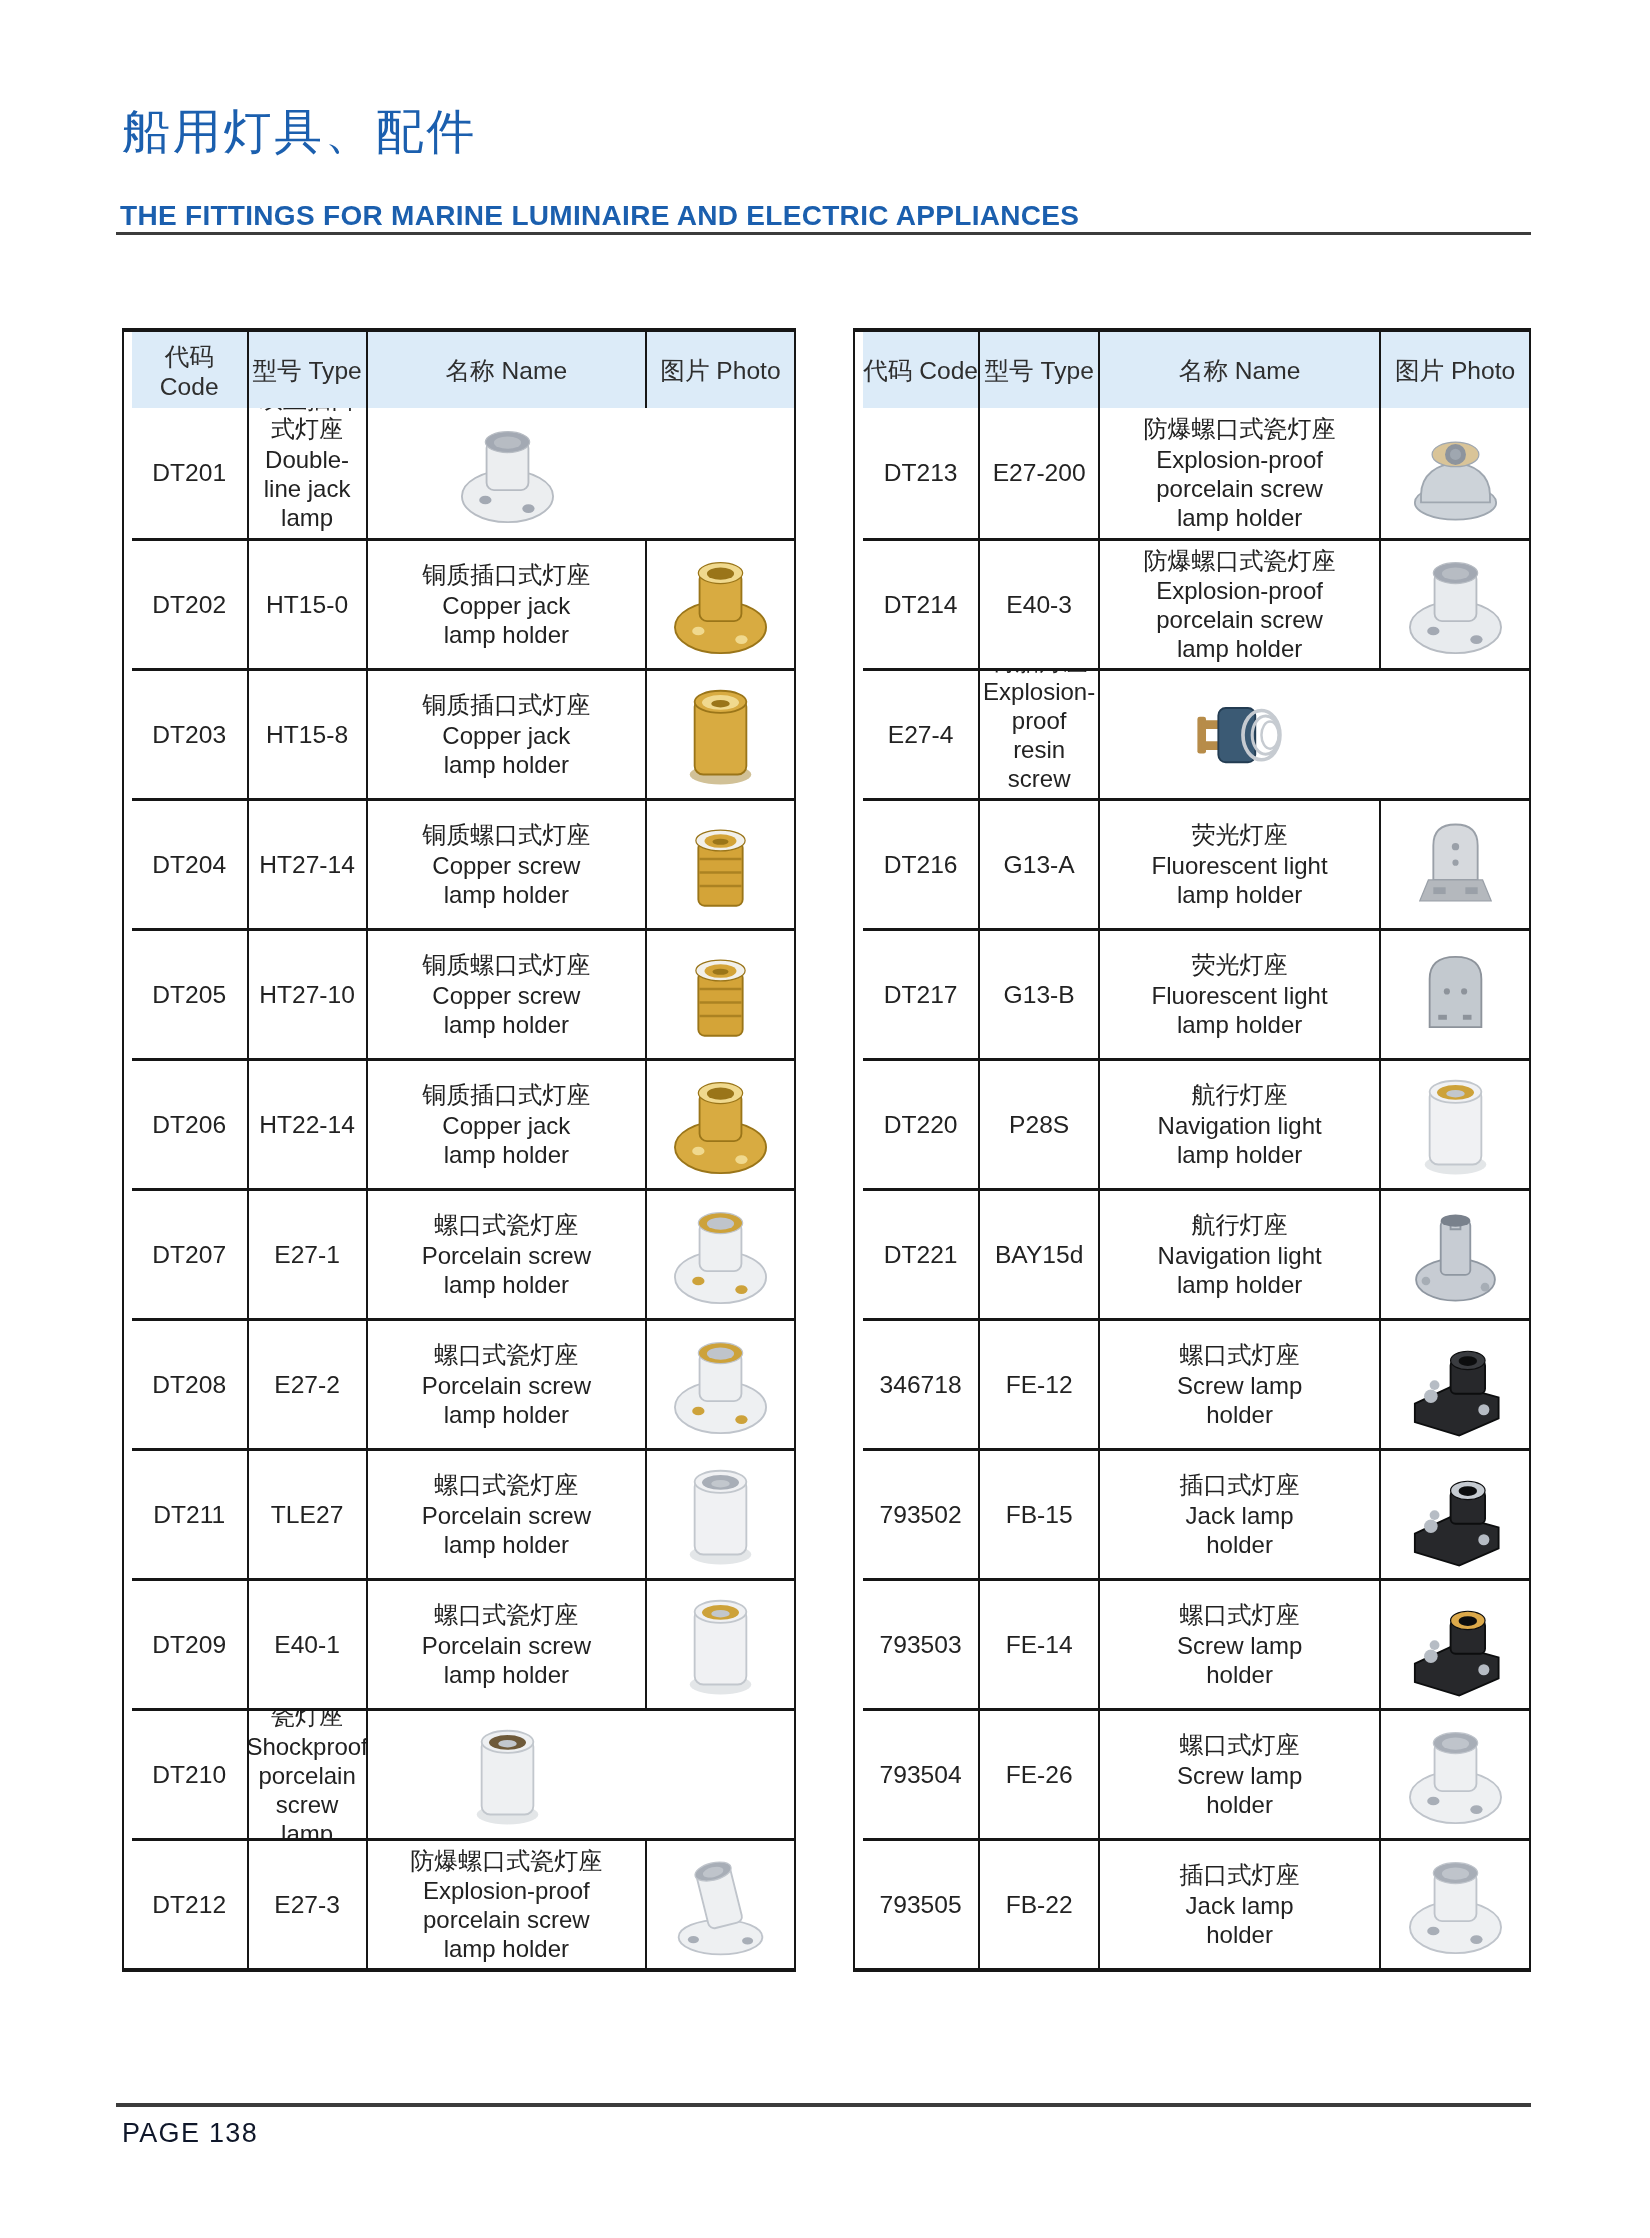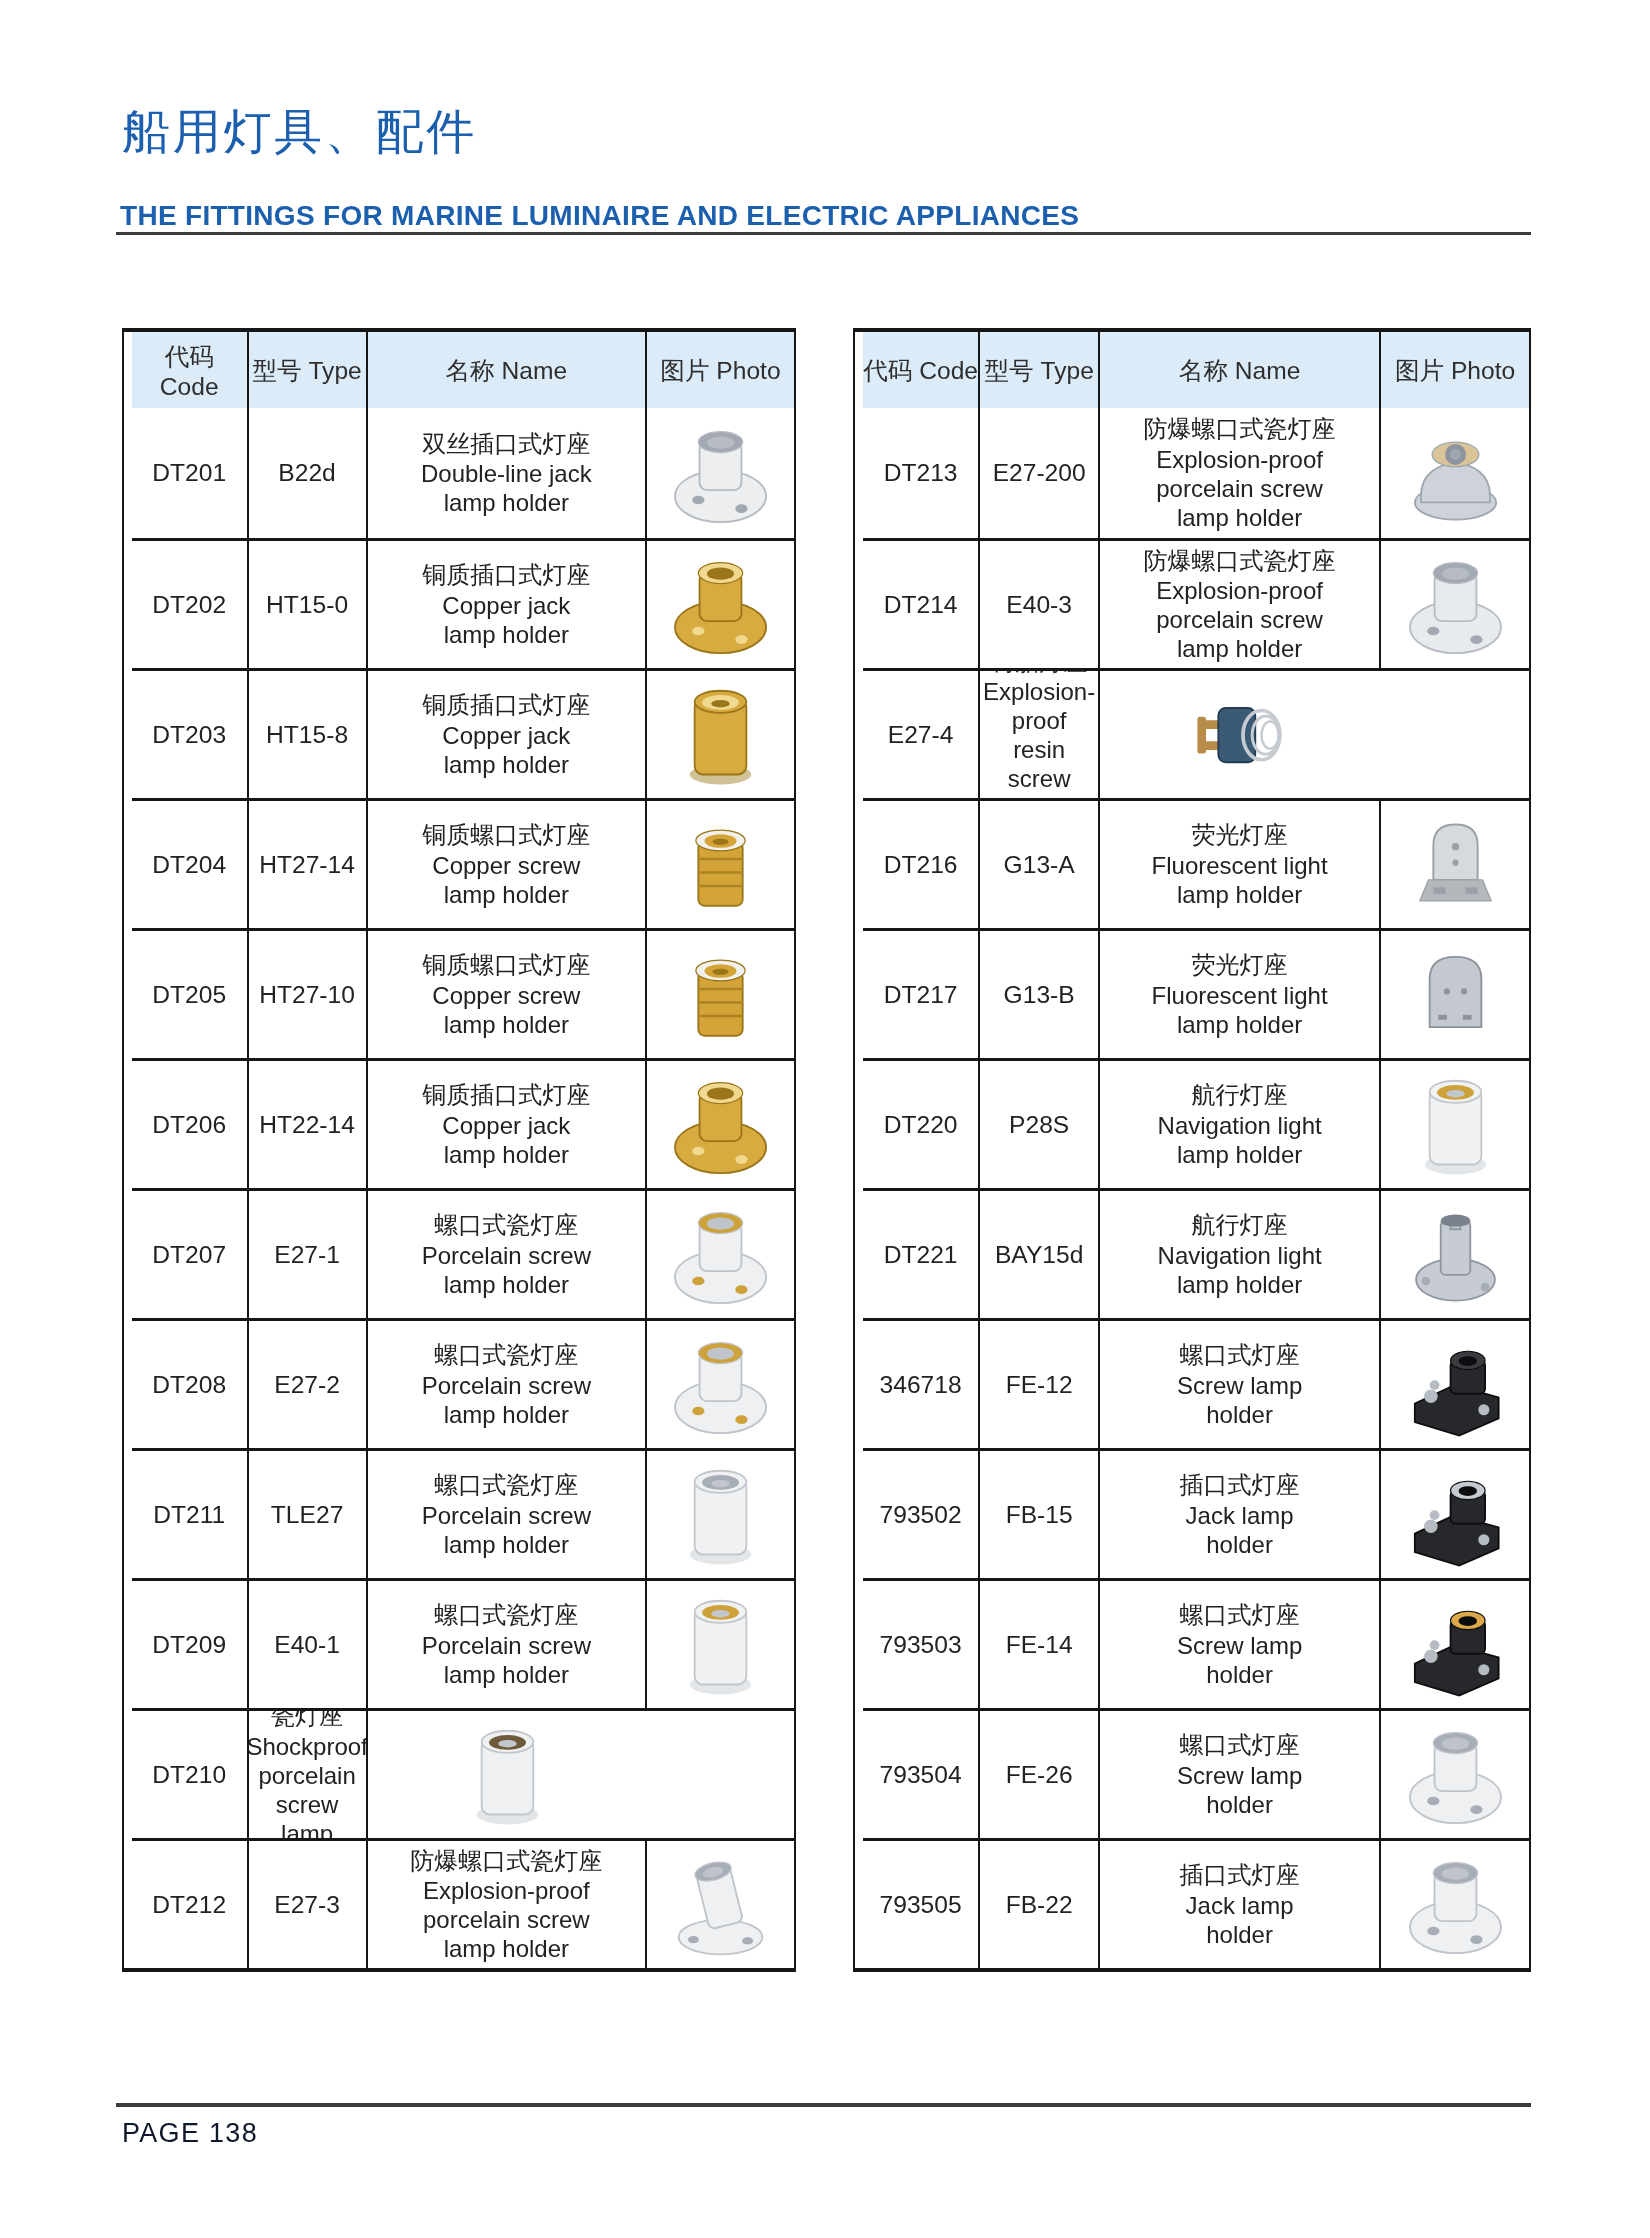--- a/index.html
+++ b/index.html
@@ -82,21 +82,20 @@
 
 <div class="catalog-table left">
   <div class="trow thead">
     <div class="th">代码 Code</div>
     <div class="th">型号 Type</div>
     <div class="th">名称 Name</div>
     <div class="th">图片 Photo</div>
   </div>
 <div class="trow">
       <div class="td code">DT201</div>
-      <div class="td type">B22d</div>
       <div class="td name">
         <div class="name-lines">
           <span class="zh">双丝插口式灯座</span>
           <span class="en">Double-line jack</span>
           <span class="en">lamp holder</span>
         </div>
       </div>
       <div class="td photo">
         <span>
           <svg viewBox="0 0 200 190" width="133" height="117" xmlns="http://www.w3.org/2000/svg">

